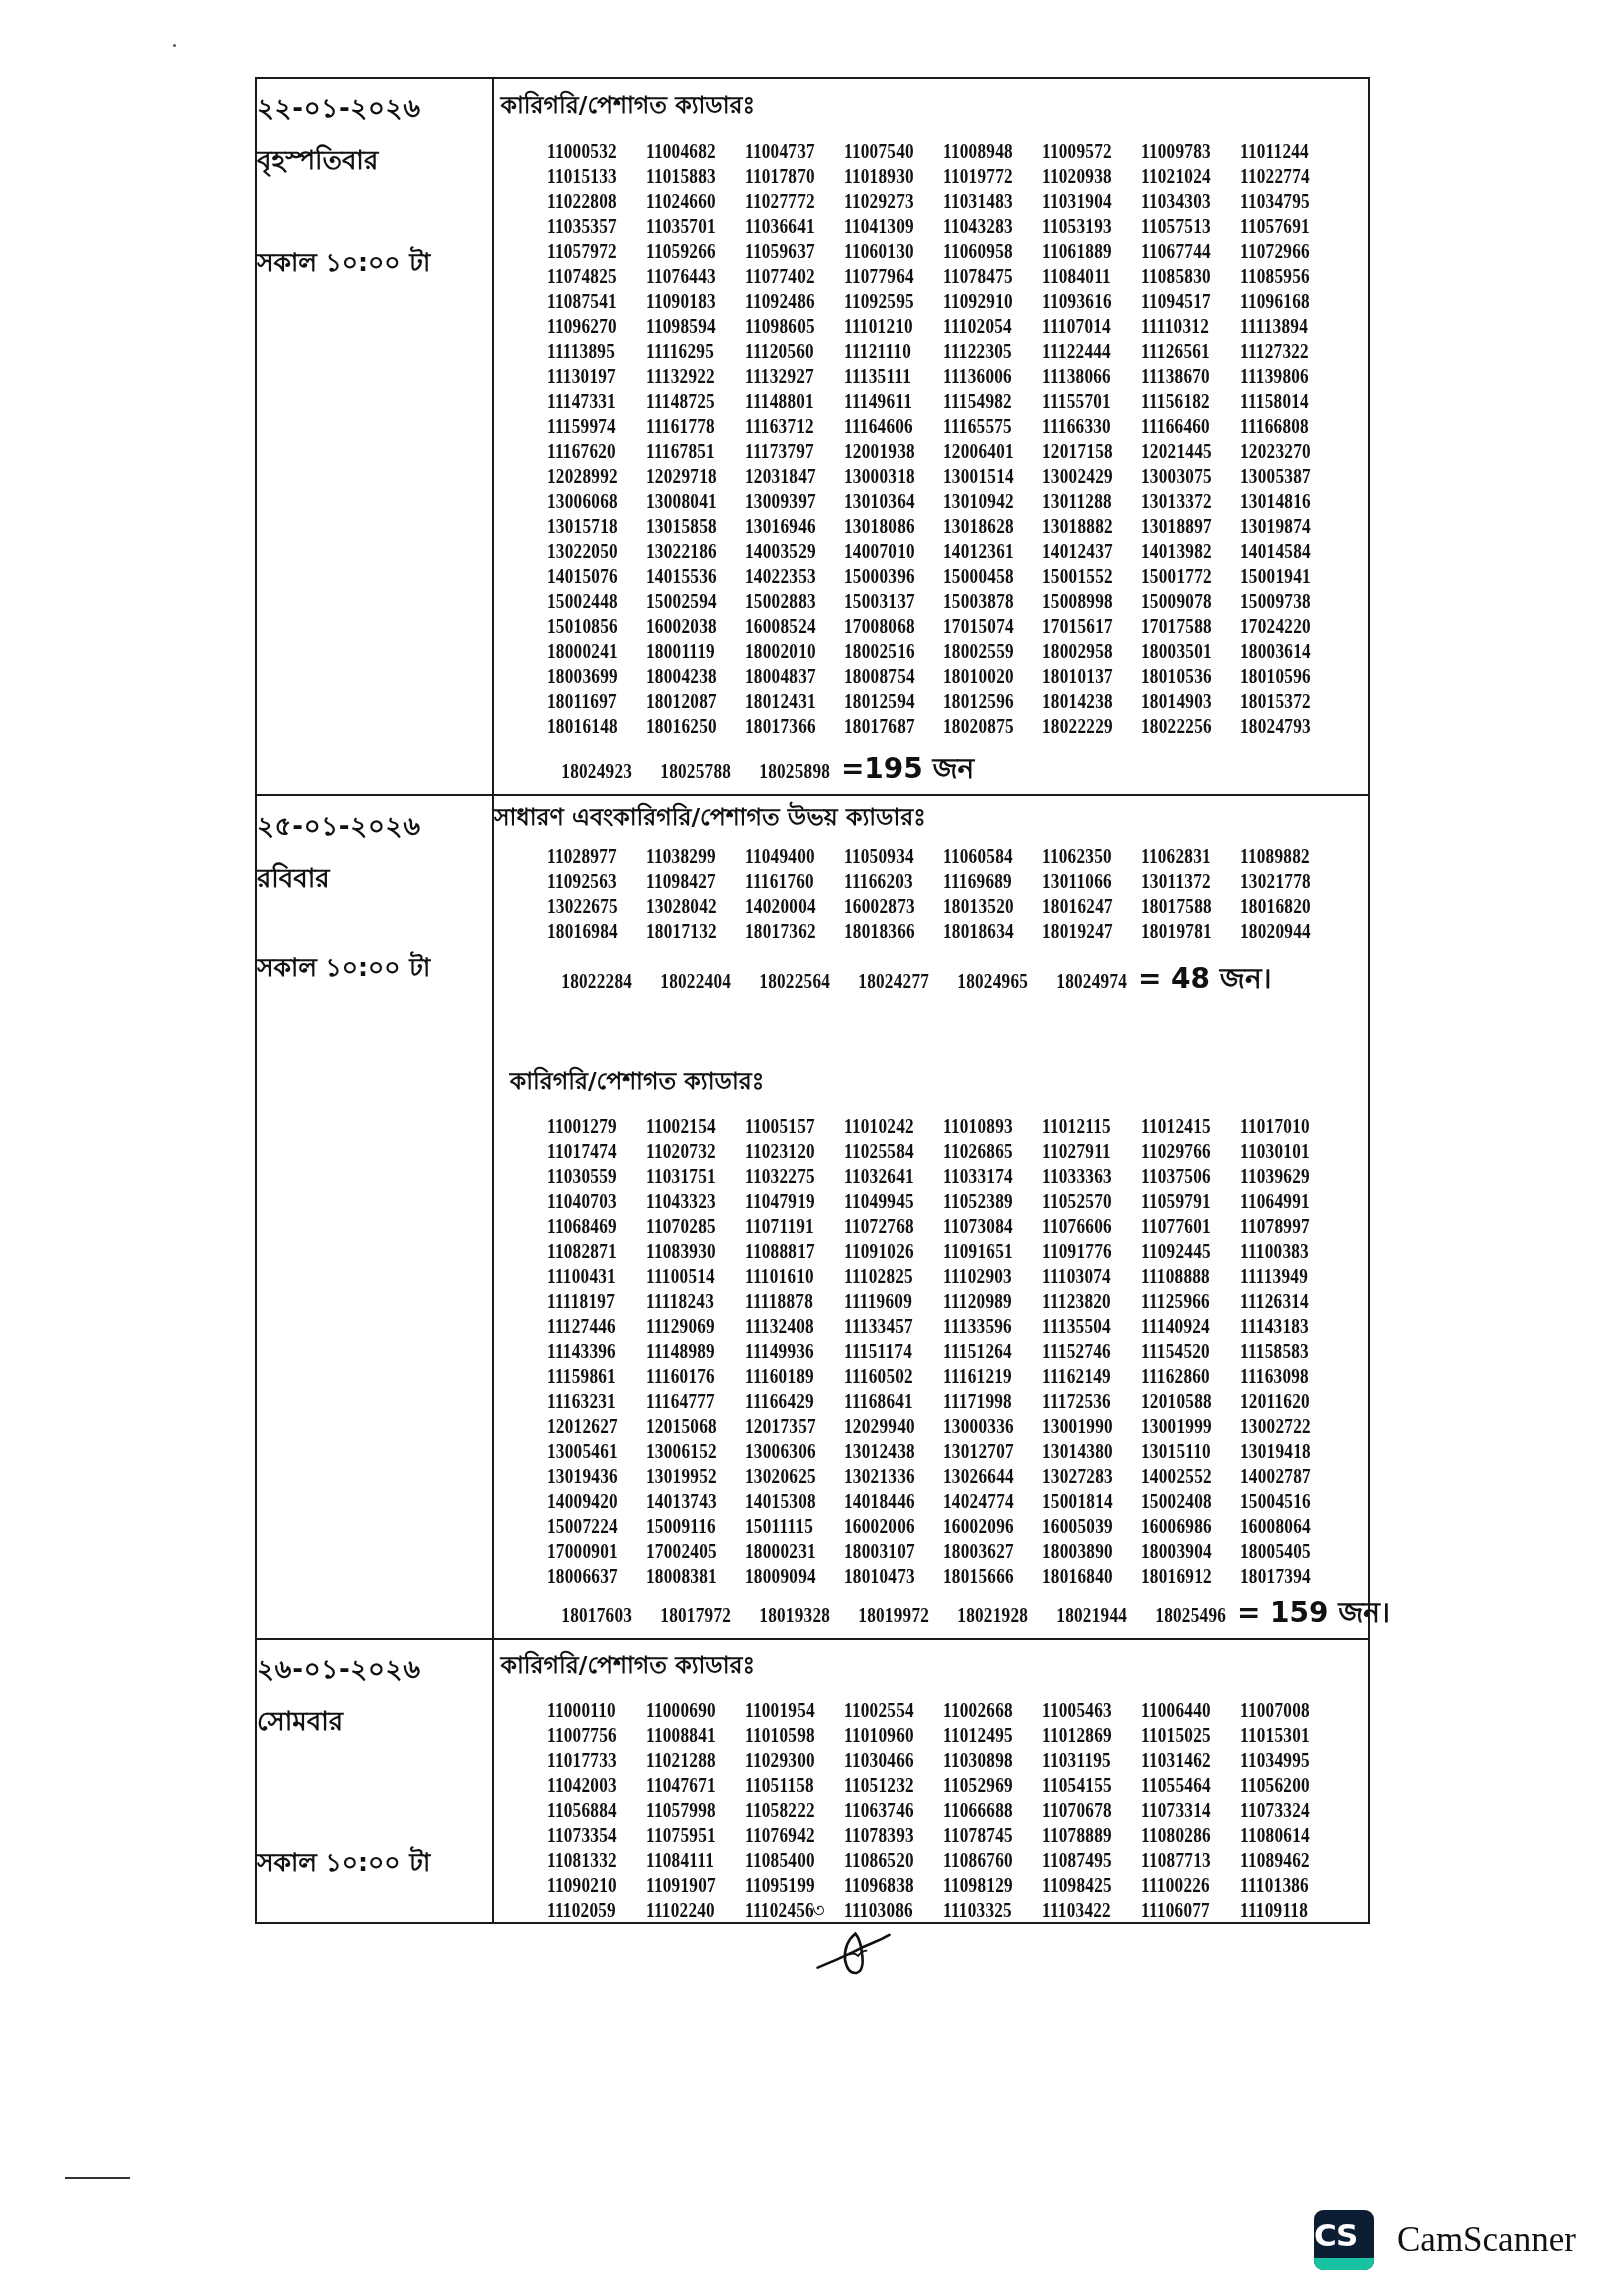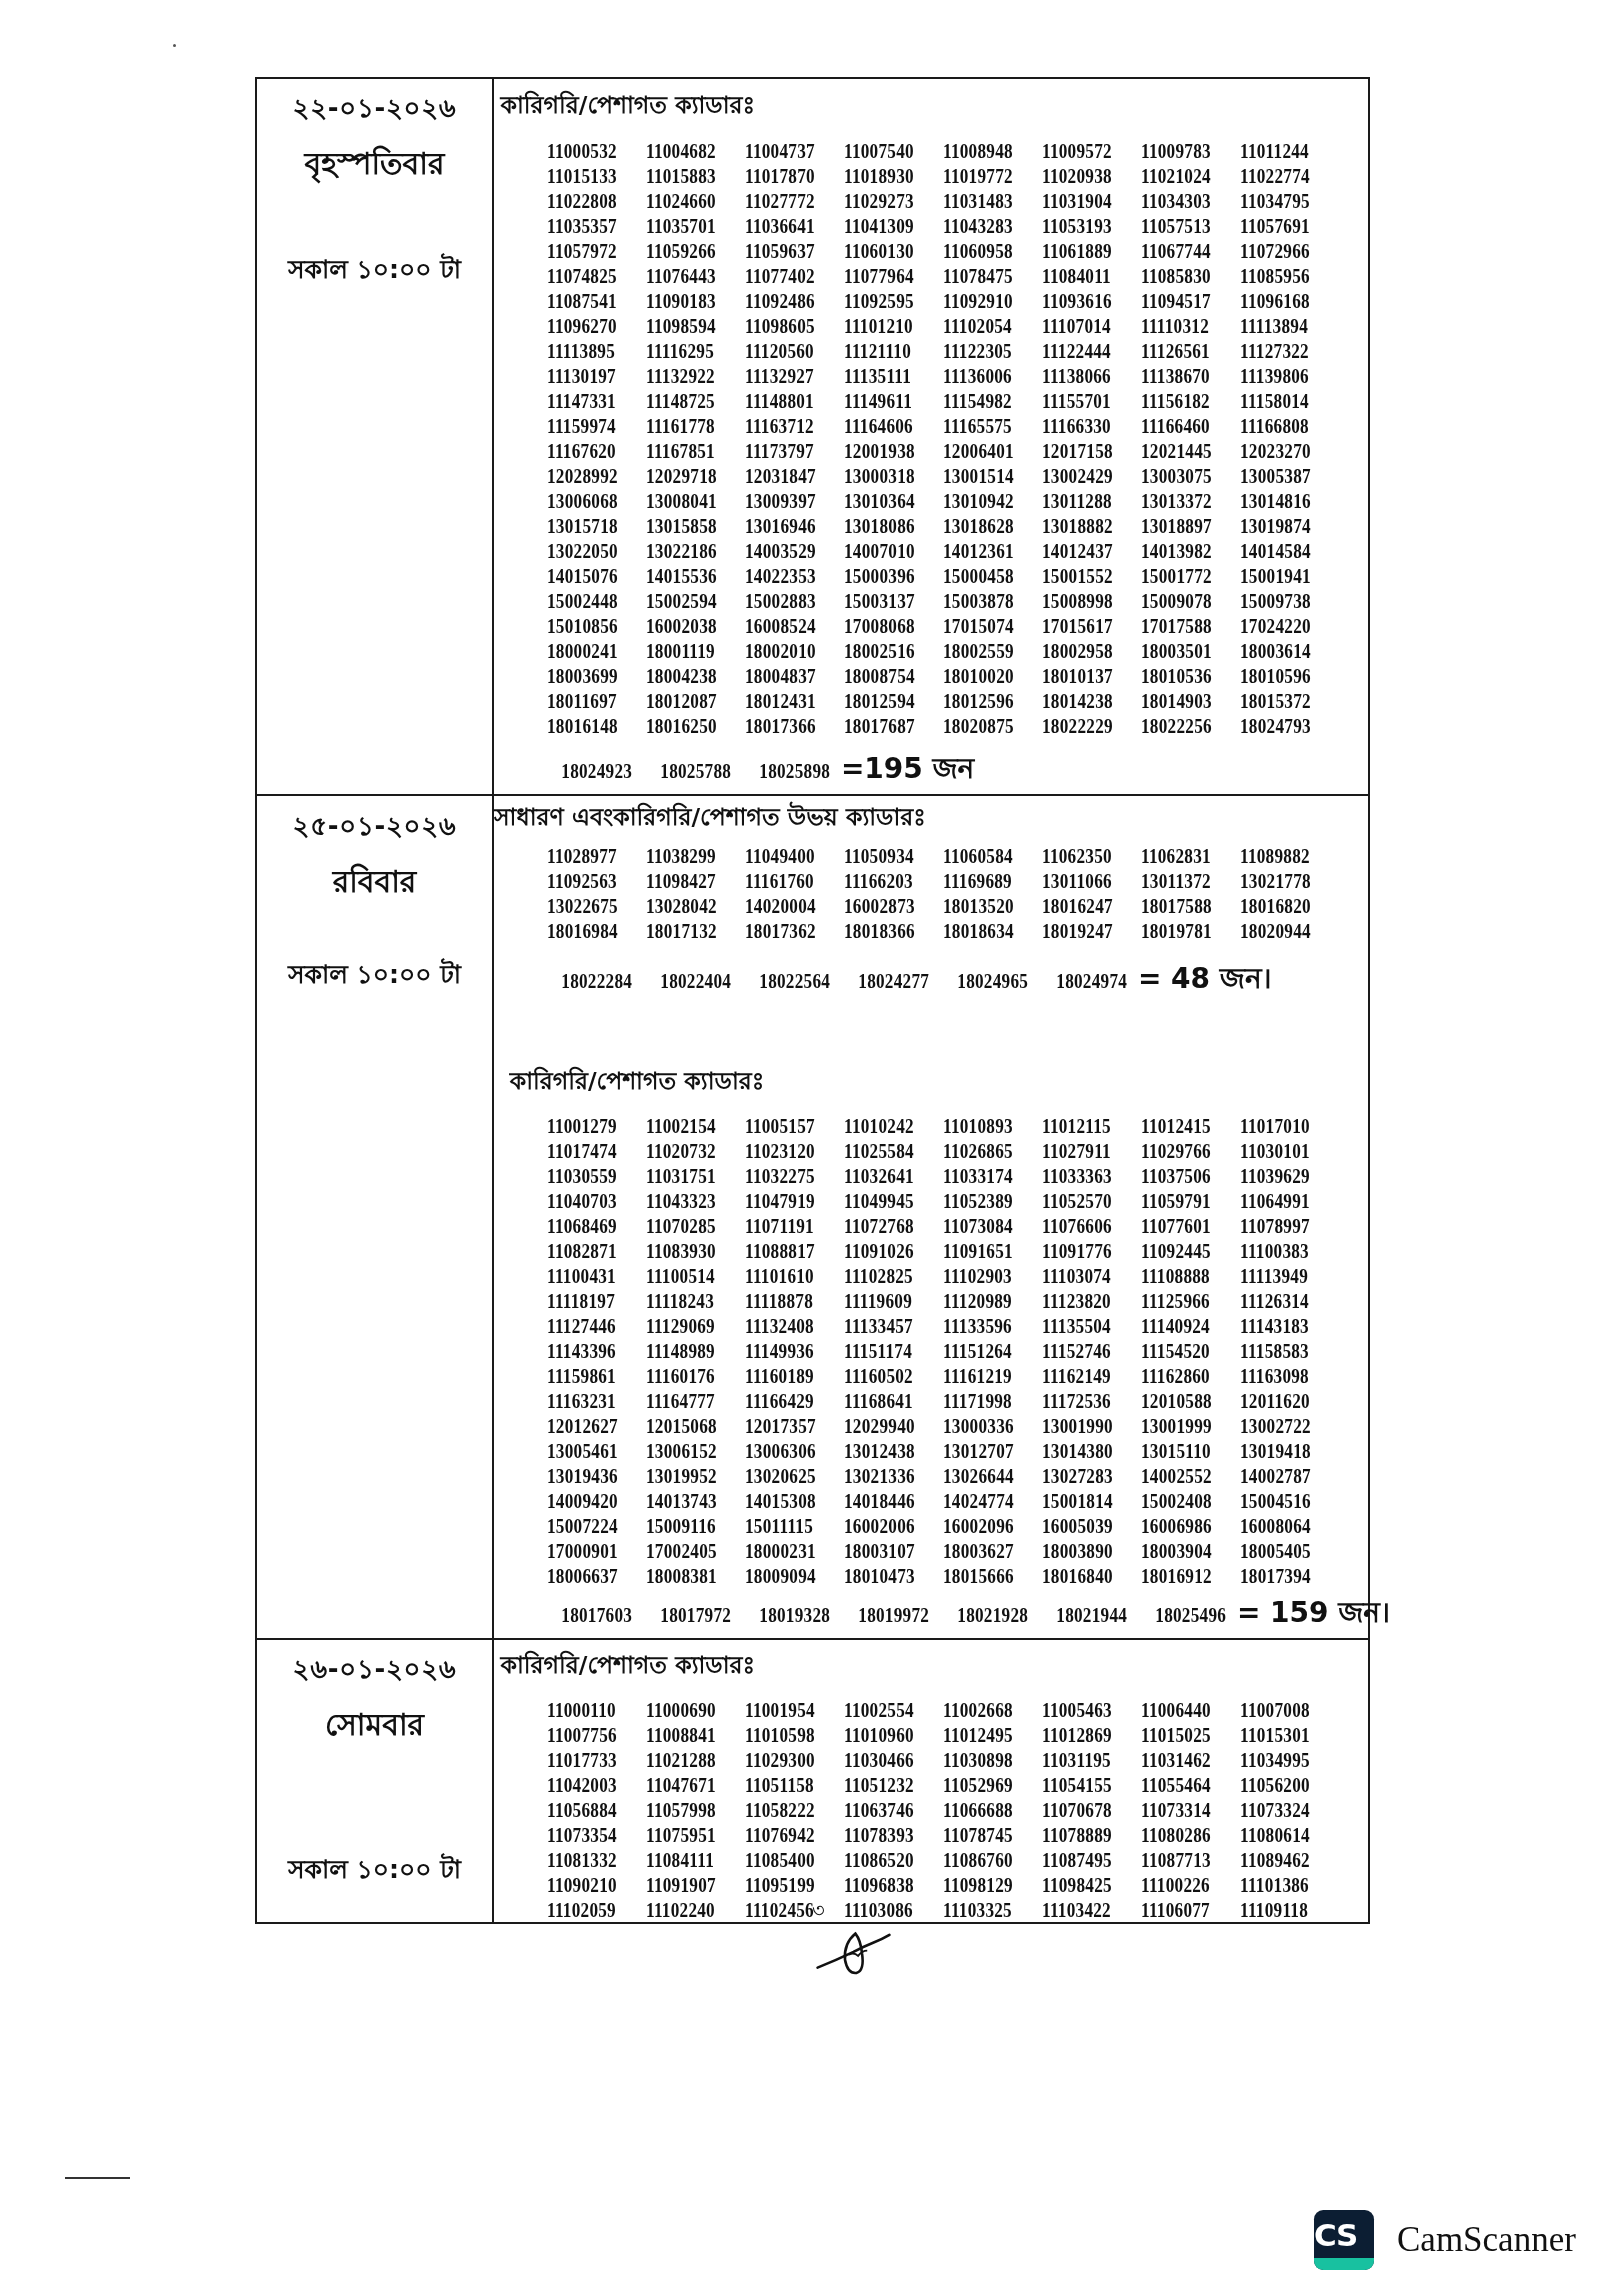--- a/index.html
+++ b/index.html
@@ -1,23 +1,23 @@
 <!DOCTYPE html>
 <html style="font-size:10.5px"><head>
 <meta charset="utf-8">
 <style>
   html, body { margin: 0; padding: 0; background: #ffffff; }
   body { width: 1622px; height: 2295px; position: relative; overflow: hidden; font-family: "Liberation Serif", serif; color: #111; }
   .speck { position: absolute; left: 173px; top: 44px; width: 3.3px; height: 3.3px; background: #555; border-radius: 50%; }
   .sched-table { position: absolute; left: 255px; top: 77px; width: 1115px; border-collapse: collapse; table-layout: fixed; }
   .sched-table td { border: 2px solid #1a1a1a; vertical-align: top; padding: 0; }
   .col-date { width: 237px; }
-  .date-cell { text-align: center; position: relative; }
+  .date-cell { text-align: left; position: relative; }
   .date-text { font-family: "DejaVu Sans", sans-serif; font-weight: bold; font-size: 26px; margin-top: 9.2px; letter-spacing: 0.7px; }
-  .day-text { font-family: "DejaVu Sans", sans-serif; font-weight: bold; font-size: 30px; margin-top: 7.9px; }
+  .day-text { font-family: "DejaVu Sans", sans-serif; font-weight: bold; font-size: 26px; margin-top: 7.9px; }
   .time-text { font-family: "DejaVu Sans", sans-serif; font-weight: bold; font-size: 25px; }
   .content-cell { padding-left: 6.5px !important; }
   .heading { font-family: "DejaVu Sans", sans-serif; font-weight: bold; font-size: 23.6px; margin-top: 7.9px; margin-left: 0; }
   .rolls { margin-left: 46px; margin-top: 14.4px; display: grid; grid-template-columns: repeat(8, 99px); row-gap: 2px; column-gap: 0; }
   .roll { font-family: "Liberation Serif", serif; font-weight: bold; font-size: 20px; line-height: 23px; transform: scaleX(0.86); transform-origin: left center; white-space: nowrap; letter-spacing: 0.3px; }
   .last-line { margin-left: 46px; margin-top: 9.2px; display: flex; align-items: baseline; white-space: nowrap; text-align: right; }
   .last-line .roll { width: 99px; display: inline-block; }
   .total { font-family: "DejaVu Sans", sans-serif; font-weight: bold; font-size: 28px; margin-left: -2.6px; }
   .page-no { position: absolute; left: 812px; top: 1896px; font-family: "DejaVu Sans", sans-serif; font-size: 19.6px; }
   .signature { position: absolute; left: 811px; top: 1927px; width: 85px; height: 59px; }

